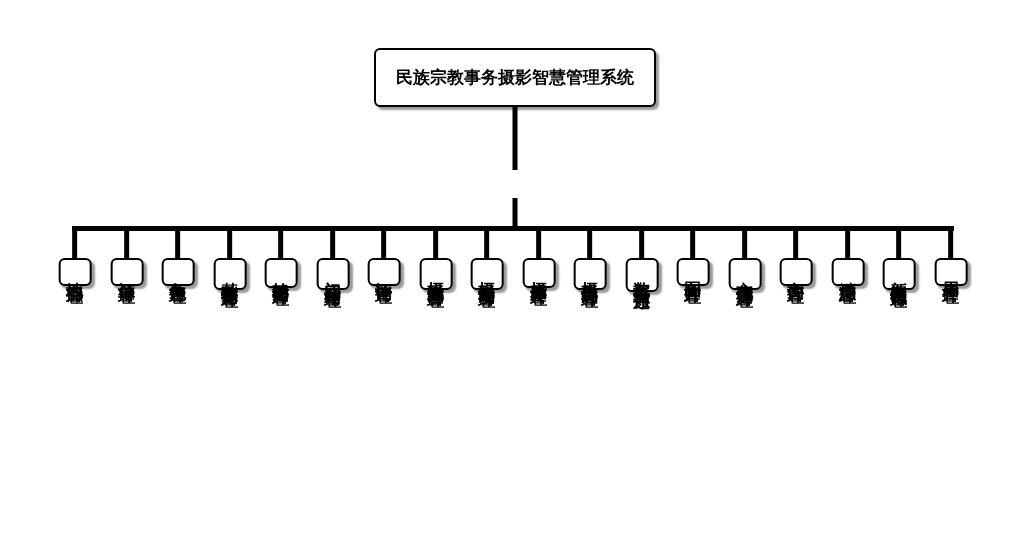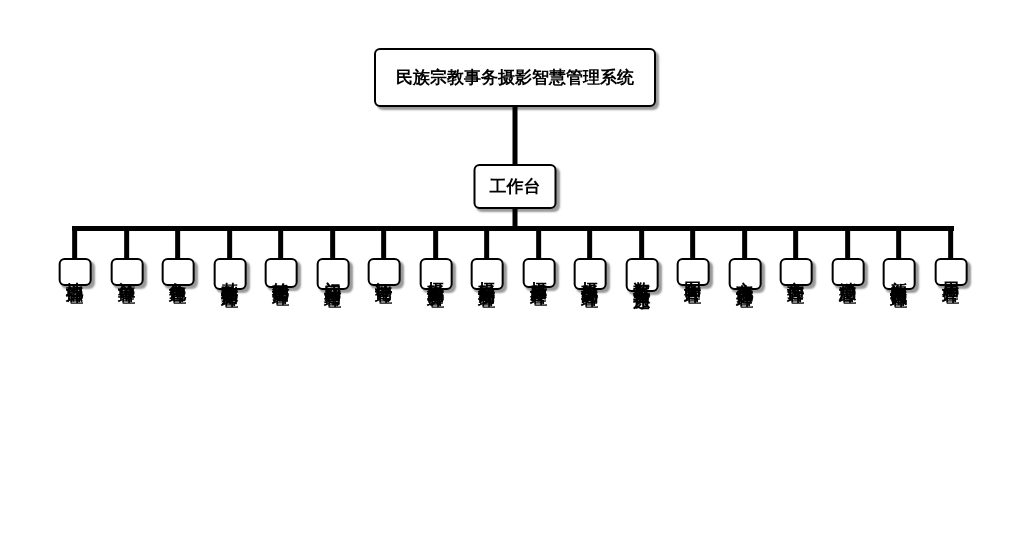--- a/index.html
+++ b/index.html
@@ -102,23 +102,20 @@
 <div class="canvas">
 
   <div class="vline line-root"></div>
   <div class="vline line-wb"></div>
   <div class="hbus"></div>
 
   <div class="node root-node">
     <span>民族宗教事务摄影智慧管理系统</span>
   </div>
 
-  <div class="node workbench-node">
-    <span>工作台</span>
-  </div>
 
   <div class="child" style="left:75px">
     <span class="stub"></span>
     <span class="vtext">地点管理</span>
   </div>
   <div class="child" style="left:127px">
     <span class="stub"></span>
     <span class="vtext">订单管理</span>
   </div>
   <div class="child" style="left:178px">

